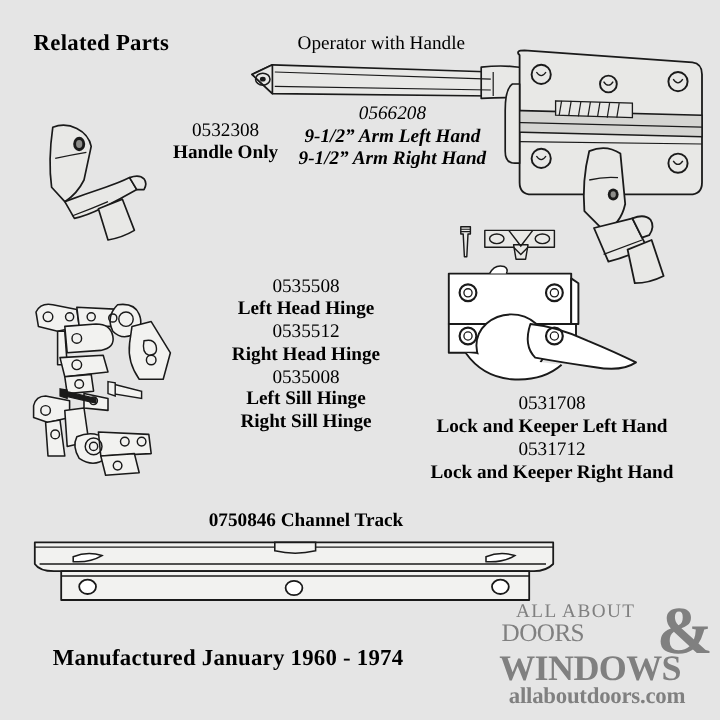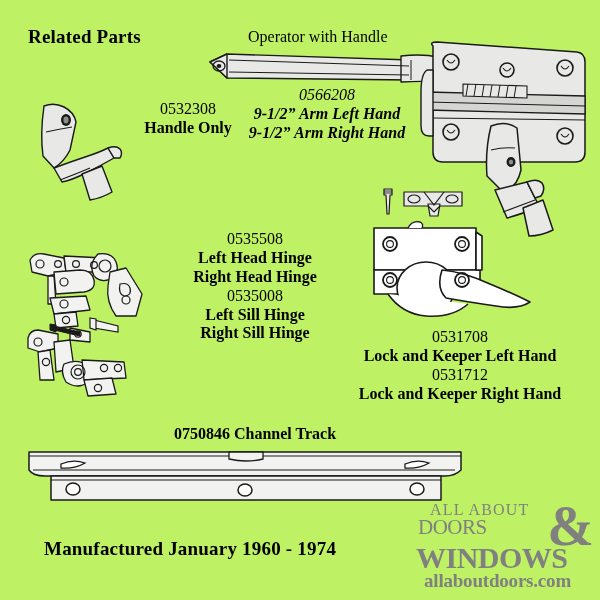--- a/index.html
+++ b/index.html
@@ -4,21 +4,21 @@
 <style>
   html, body {
     margin: 0;
     padding: 0;
     background: #ffffff;
   }
   #page {
     position: relative;
     width: 600px;
     height: 600px;
-    background: #bef264;
+    background: #e5e5e5;
     overflow: hidden;
     font-family: "Liberation Serif", "DejaVu Serif", serif;
     color: #000000;
   }
   .txt {
     position: absolute;
     white-space: nowrap;
     line-height: 1.18;
   }
   .ctr { text-align: center; }
@@ -280,20 +280,21 @@
 
     <g fill="#1a1a1a" stroke="#1a1a1a" stroke-width="1">
       <path d="M34 84 L60 90 L60 94 L34 88 Z"></path>
       <path d="M30 82 L36 83 L36 90 L30 88 Z"></path>
     </g>
   </svg>
 
   <div class="txt ctr label-block" id="label-hinges">
     <span class="pn">0535508</span>
     <span class="dsc">Left Head Hinge</span>
+    <span class="pn">0535512</span>
     <span class="dsc">Right Head Hinge</span>
     <span class="pn">0535008</span>
     <span class="dsc">Left Sill Hinge</span>
     <span class="dsc">Right Sill Hinge</span>
   </div>
 
   <svg class="art" id="art-keeper" width="90" height="34" viewBox="0 0 90 34">
     <g fill="#e8e8e6" stroke="#1a1a1a" stroke-width="1.2" stroke-linejoin="round">
       <path d="M6 3 L14 3 L14 9 L12 9 L11 28 L9 28 L8 9 L6 9 Z"></path>
       <path d="M26 6 L84 6 L84 20 L26 20 Z"></path>

